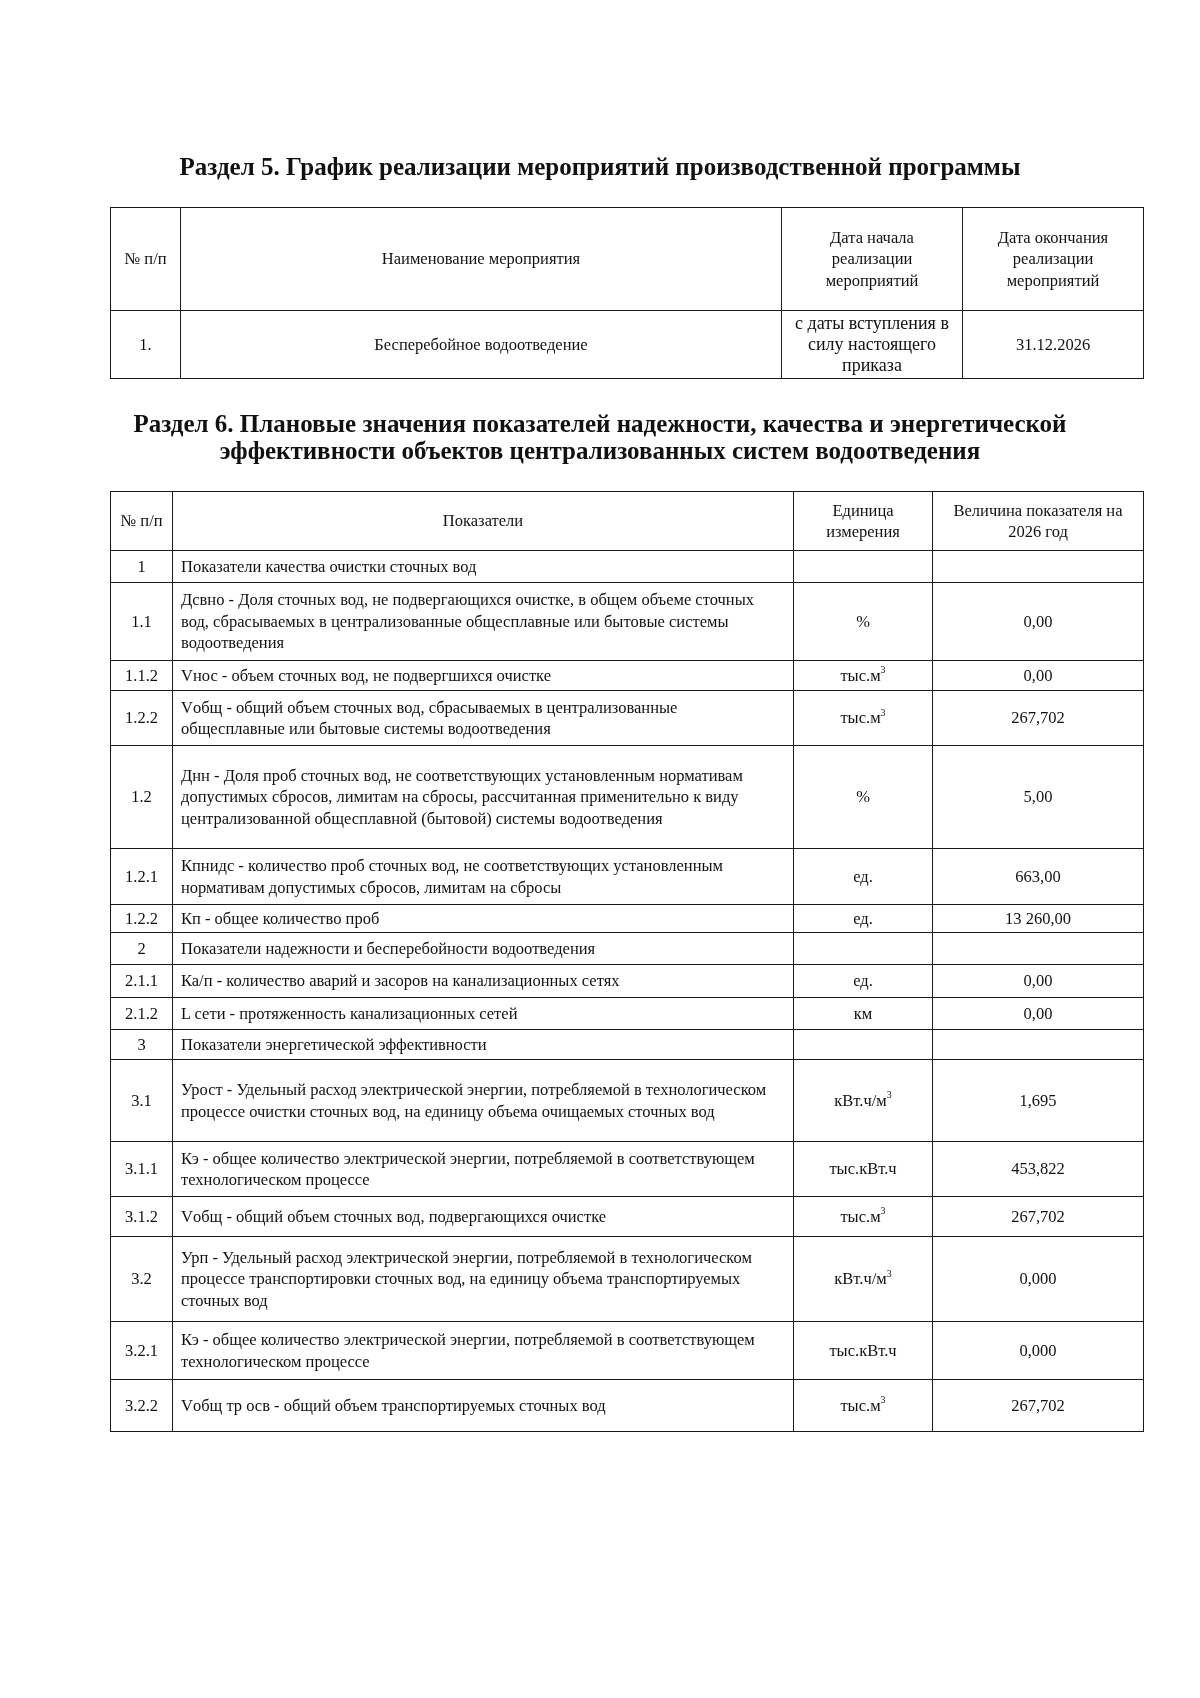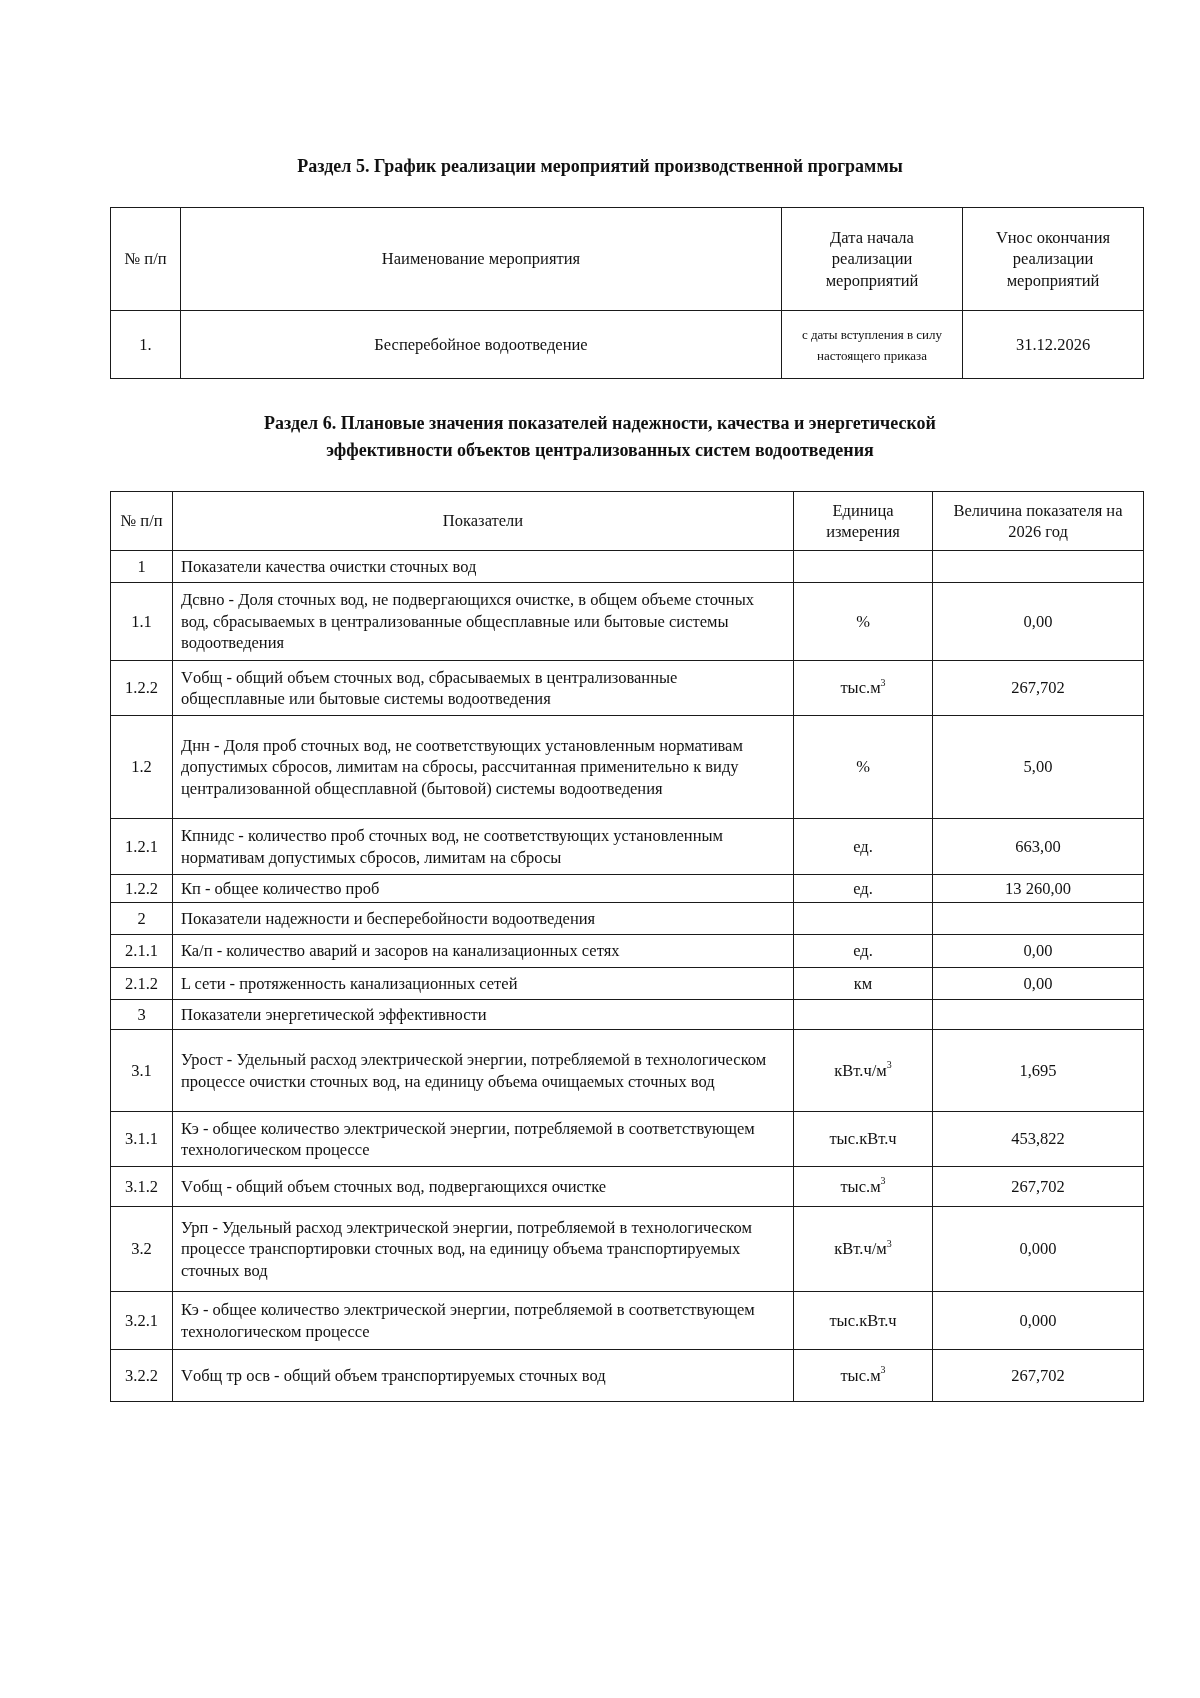--- a/index.html
+++ b/index.html
@@ -14,21 +14,21 @@
       overflow: hidden;
       font-family: "Liberation Serif", "DejaVu Serif", serif;
       color: #111111;
     }
     .section-title {
       position: absolute;
       left: 0;
       width: 1200px;
       text-align: center;
       font-weight: bold;
-      font-size: 18px;
+      font-size: 25px;
       line-height: 27px;
       color: #111;
     }
     #s5-title { top: 153px; }
     #s6-title { top: 410px; text-align: center; }
 
     table {
       position: absolute;
       border-collapse: collapse;
       table-layout: fixed;
@@ -51,21 +51,21 @@
       left: 110px;
       top: 207px;
       width: 1033px;
     }
     #t5 .hdr { height: 103px; }
     #t5 .row { height: 68px; }
     #t5 .col-num { width: 70px; }
     #t5 .col-name { width: 601px; }
     #t5 .col-start { width: 181px; }
     #t5 .col-end { width: 181px; }
-    #t5 td.start { line-height: 21px; font-size: 13px; padding: 0 4px; }
+    #t5 td.start { line-height: 21px; font-size: 18px; padding: 0 4px; }
 
     
     #t6 {
       left: 110px;
       top: 491px;
       width: 1033px;
     }
     #t6 .col-num { width: 62px; }
     #t6 .col-name { width: 621px; }
     #t6 .col-unit { width: 139px; }
@@ -83,21 +83,21 @@
     <col class="col-num">
       <col class="col-name">
       <col class="col-start">
       <col class="col-end">
   </colgroup>
   <tbody>
       <tr class="hdr">
     <th>№ п/п</th>
     <th>Наименование мероприятия</th>
     <th>Дата начала реализации мероприятий</th>
-    <th>Vнос окончания реализации мероприятий</th>
+    <th>Дата окончания реализации мероприятий</th>
   </tr>
   <tr class="row">
     <td class="c">1.</td>
     <td class="c">Бесперебойное водоотведение</td>
     <td class="c start">с даты вступления в силу настоящего приказа</td>
     <td class="c">31.12.2026</td>
   </tr>
 </tbody>
   </table>
 
@@ -129,20 +129,26 @@
     <td class="c"></td>
   </tr>
 
   <tr style="height: 78px;">
     <td class="num">1.1</td>
     <td class="l name">Дсвно - Доля сточных вод, не подвергающихся очистке, в общем объеме сточных вод, сбрасываемых в централизованные общесплавные или бытовые системы водоотведения</td>
     <td class="c"><span>%</span><sup></sup></td>
     <td class="c">0,00</td>
   </tr>
 
+  <tr style="height: 30px;">
+    <td class="num">1.1.2</td>
+    <td class="l name">Vнос - объем сточных вод, не подвергшихся очистке</td>
+    <td class="c"><span>тыс.м</span><sup>3</sup></td>
+    <td class="c">0,00</td>
+  </tr>
 
   <tr style="height: 55px;">
     <td class="num">1.2.2</td>
     <td class="l name">Vобщ - общий объем сточных вод, сбрасываемых в централизованные общесплавные или бытовые системы водоотведения</td>
     <td class="c"><span>тыс.м</span><sup>3</sup></td>
     <td class="c">267,702</td>
   </tr>
 
   <tr style="height: 103px;">
     <td class="num">1.2</td>

